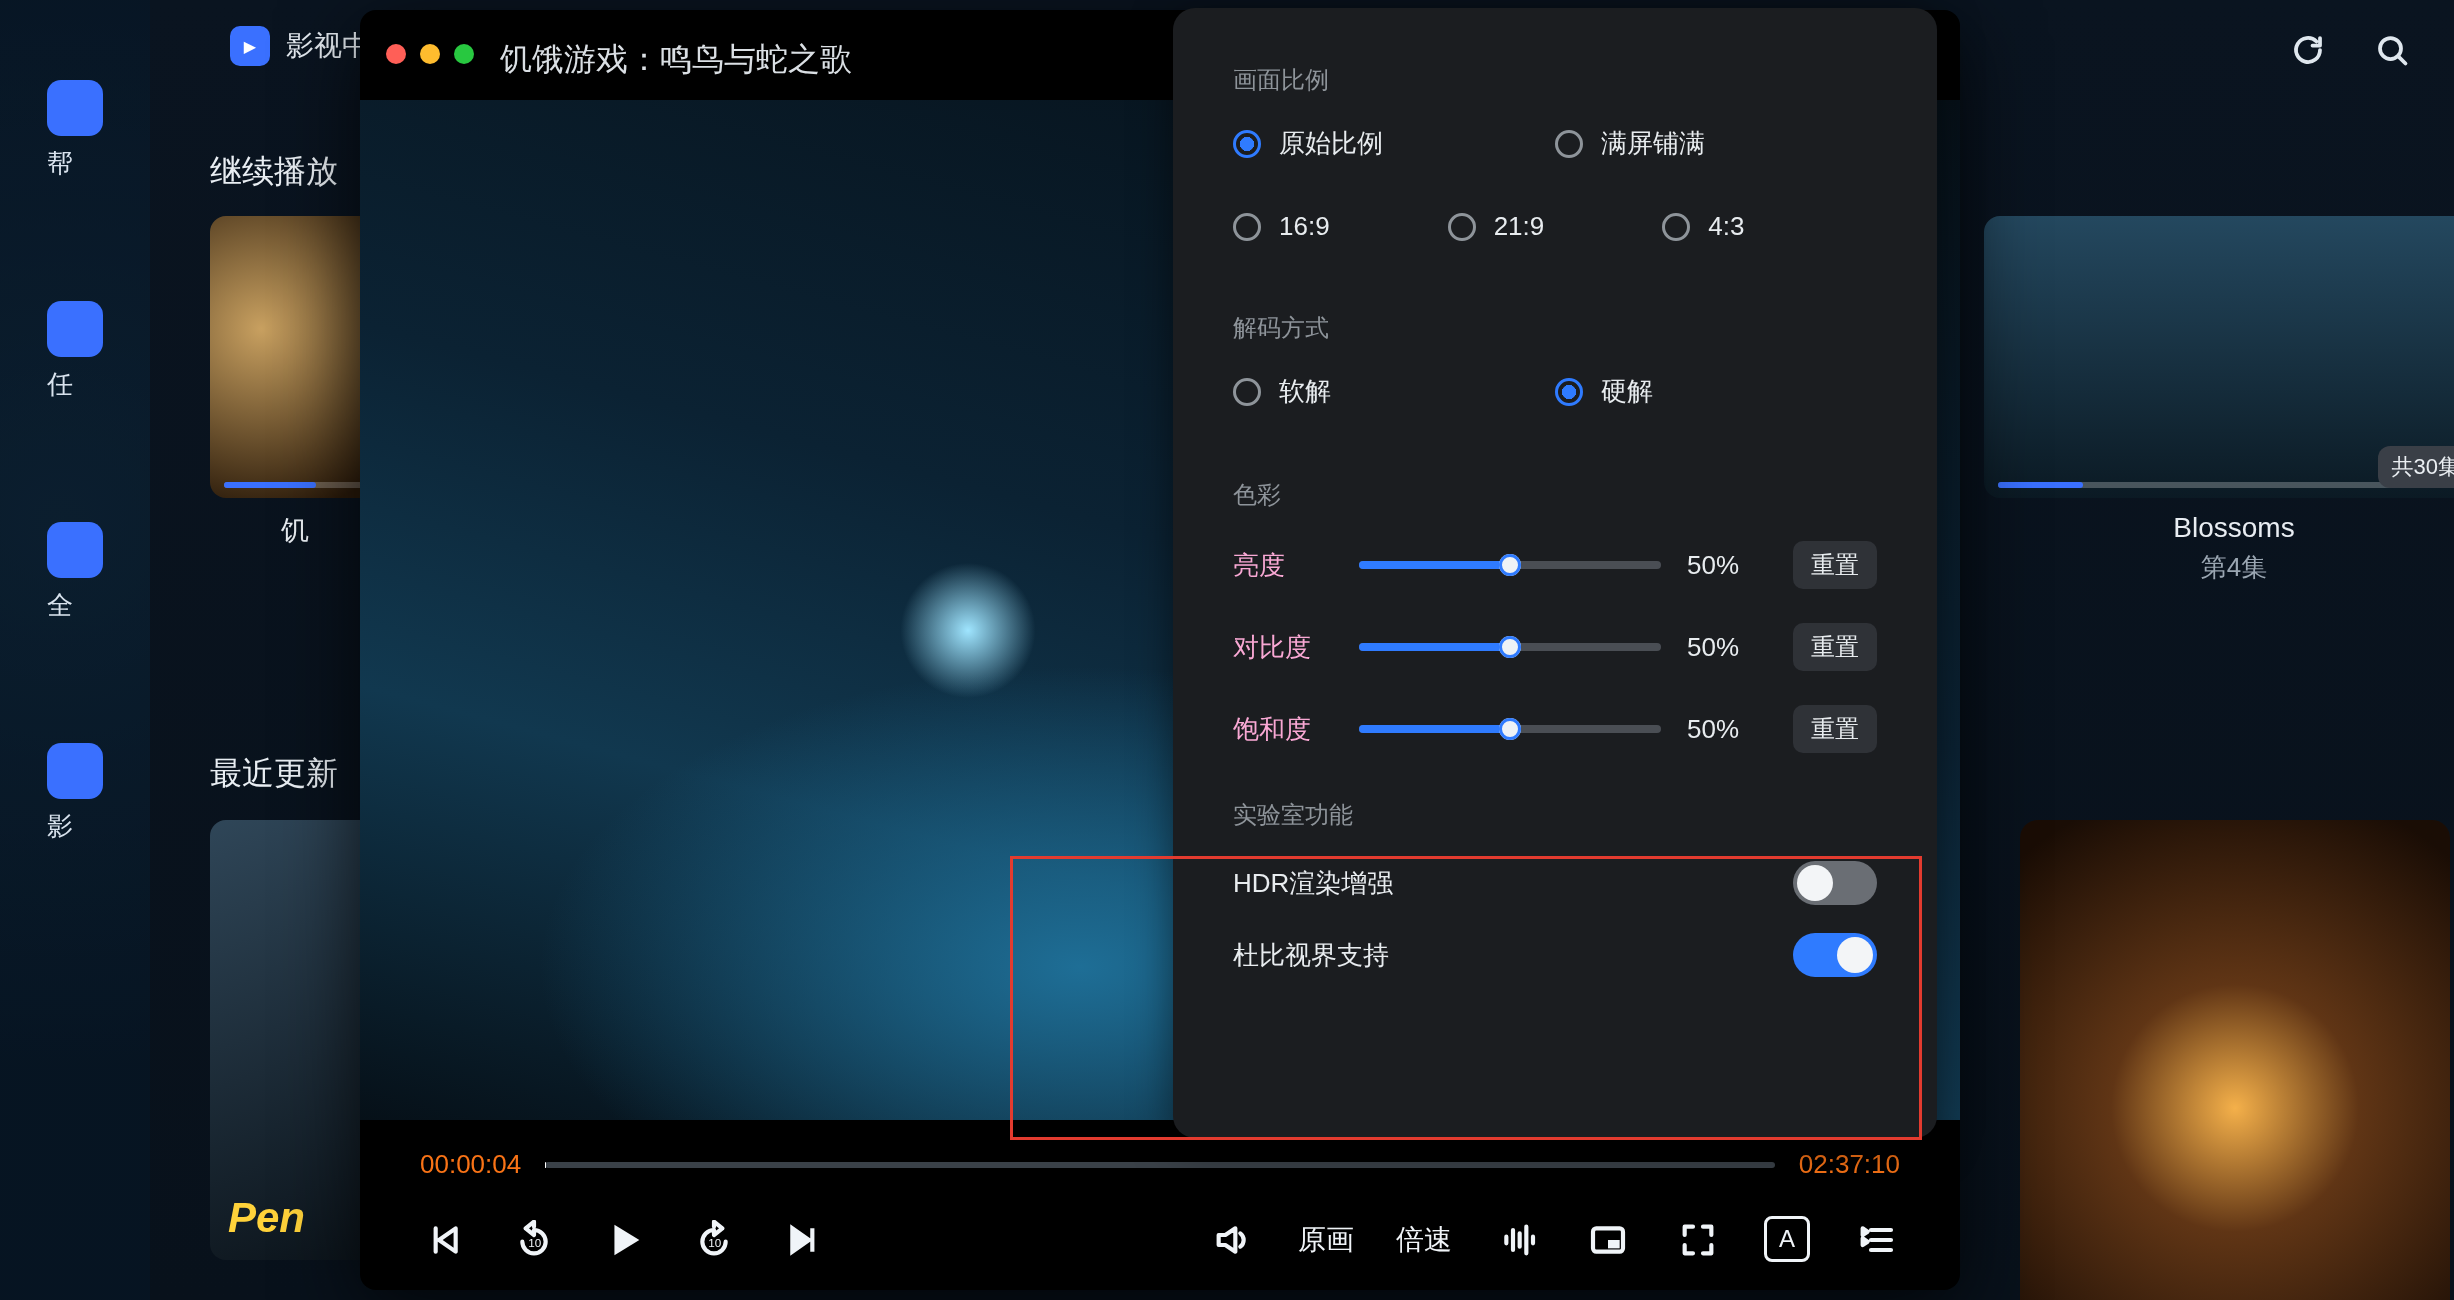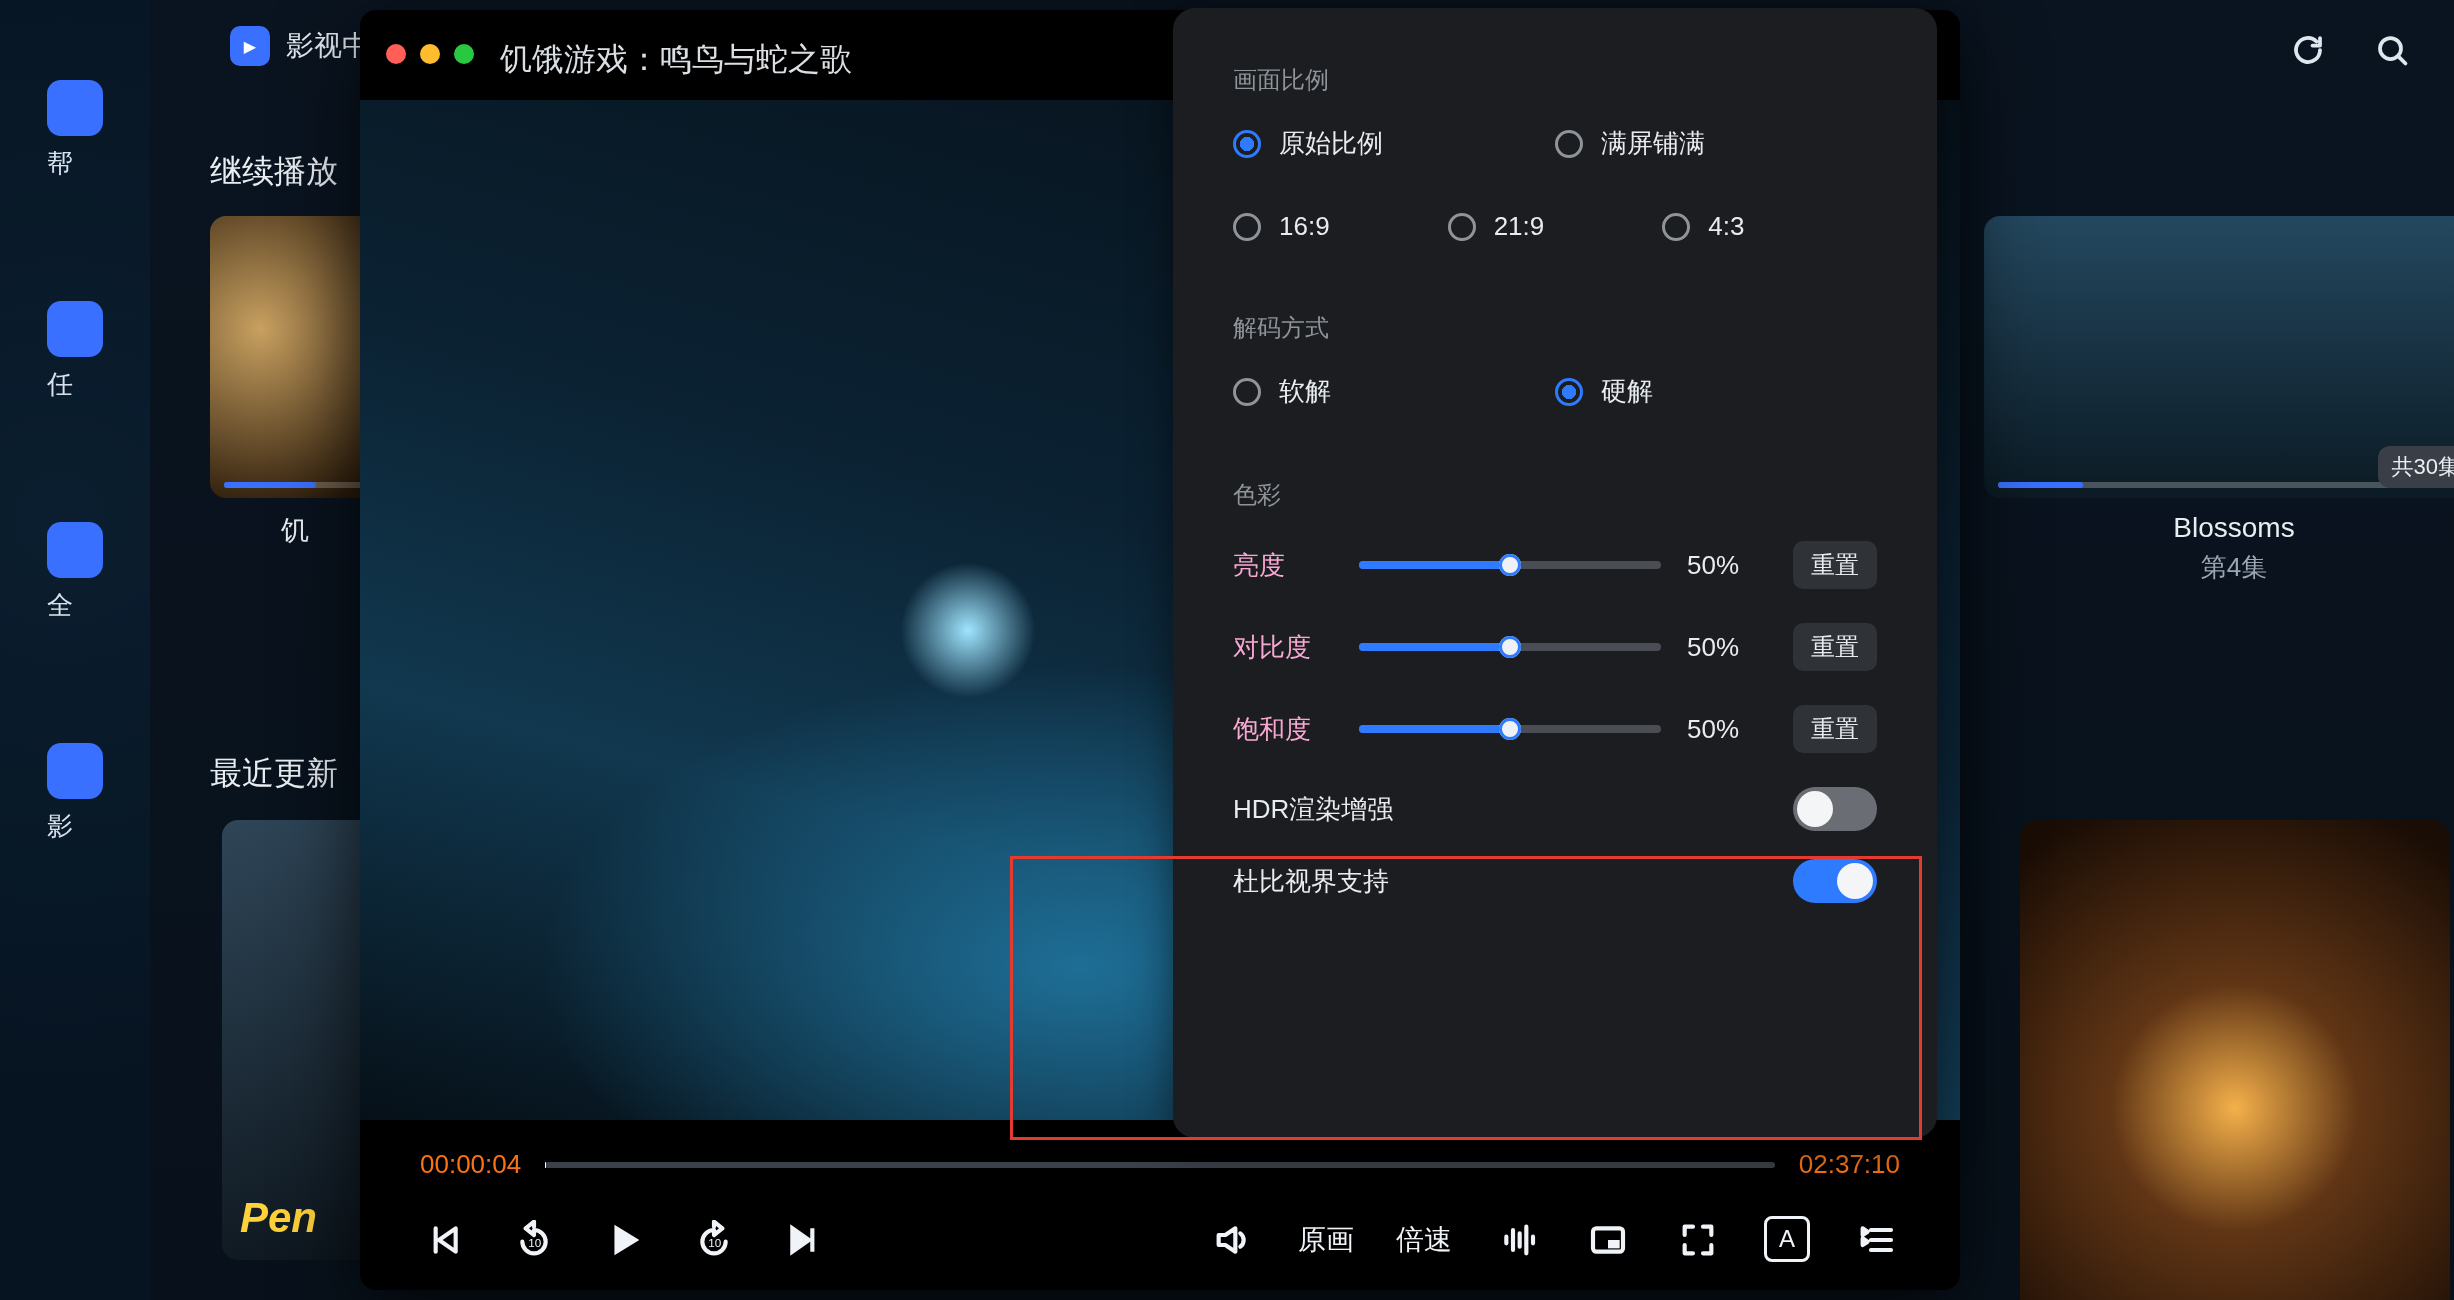--- a/index.html
+++ b/index.html
@@ -160,21 +160,21 @@
           </div>
         <div class="badge">共30集</div>
       </div>
       <div class="t1">Blossoms</div>
       <div class="t2">第4集</div>
     </div>
 
     <div class="sect-title sect-recent">最近更新</div>
 
     <div class="card" style="left:40px; top:820px; width:170px;">
-      <div class="thumb pe" style="height:440px; display:flex; align-items:flex-end; padding:18px;margin-left:12px;">
+      <div class="thumb pe" style="height:440px; display:flex; align-items:flex-end; padding:18px;">
         <span style="font-size:42px;font-weight:800;font-style:italic;color:#ffd23a;">Pen</span>
       </div>
     </div>
 
     <div class="card" style="left:1850px; top:820px; width:430px;">
       <div class="thumb op"></div>
     </div>
   </div>
 </div>
 
@@ -323,20 +323,21 @@
   <div class="slider-row">
     <div class="name">饱和度</div>
     <div class="slider">
         <div class="fill" style="width:50%"></div>
         <div class="knob" style="left:50%"></div>
       </div>
     <div class="val">50%</div>
     <div class="reset-btn">重置</div>
   </div>
 
+  <div class="sec-label" style="margin-top:46px;">实验室功能</div>
   <div class="toggle-row">
     <div class="name">HDR渲染增强</div>
     <div class="toggle off">
         <div class="knob"></div>
       </div>
   </div>
   <div class="toggle-row">
     <div class="name">杜比视界支持</div>
     <div class="toggle on">
         <div class="knob"></div>

